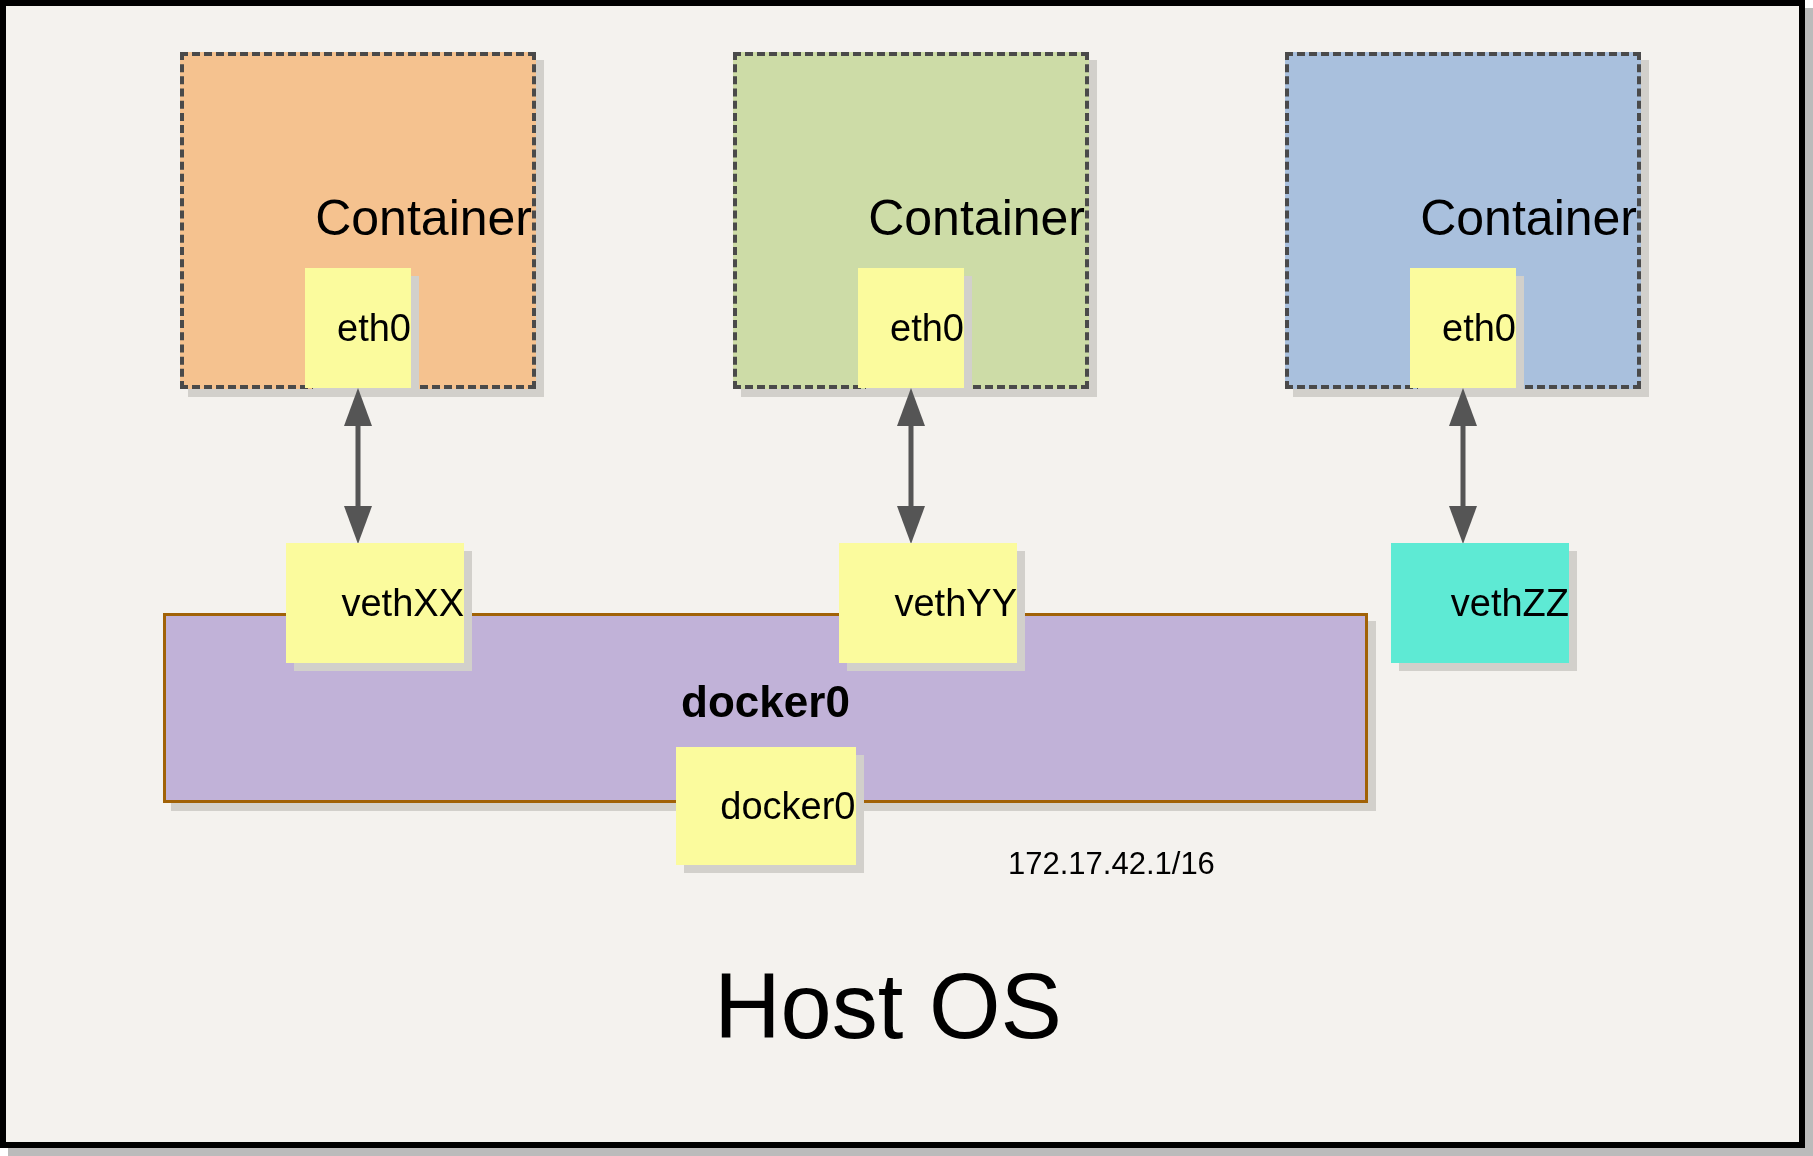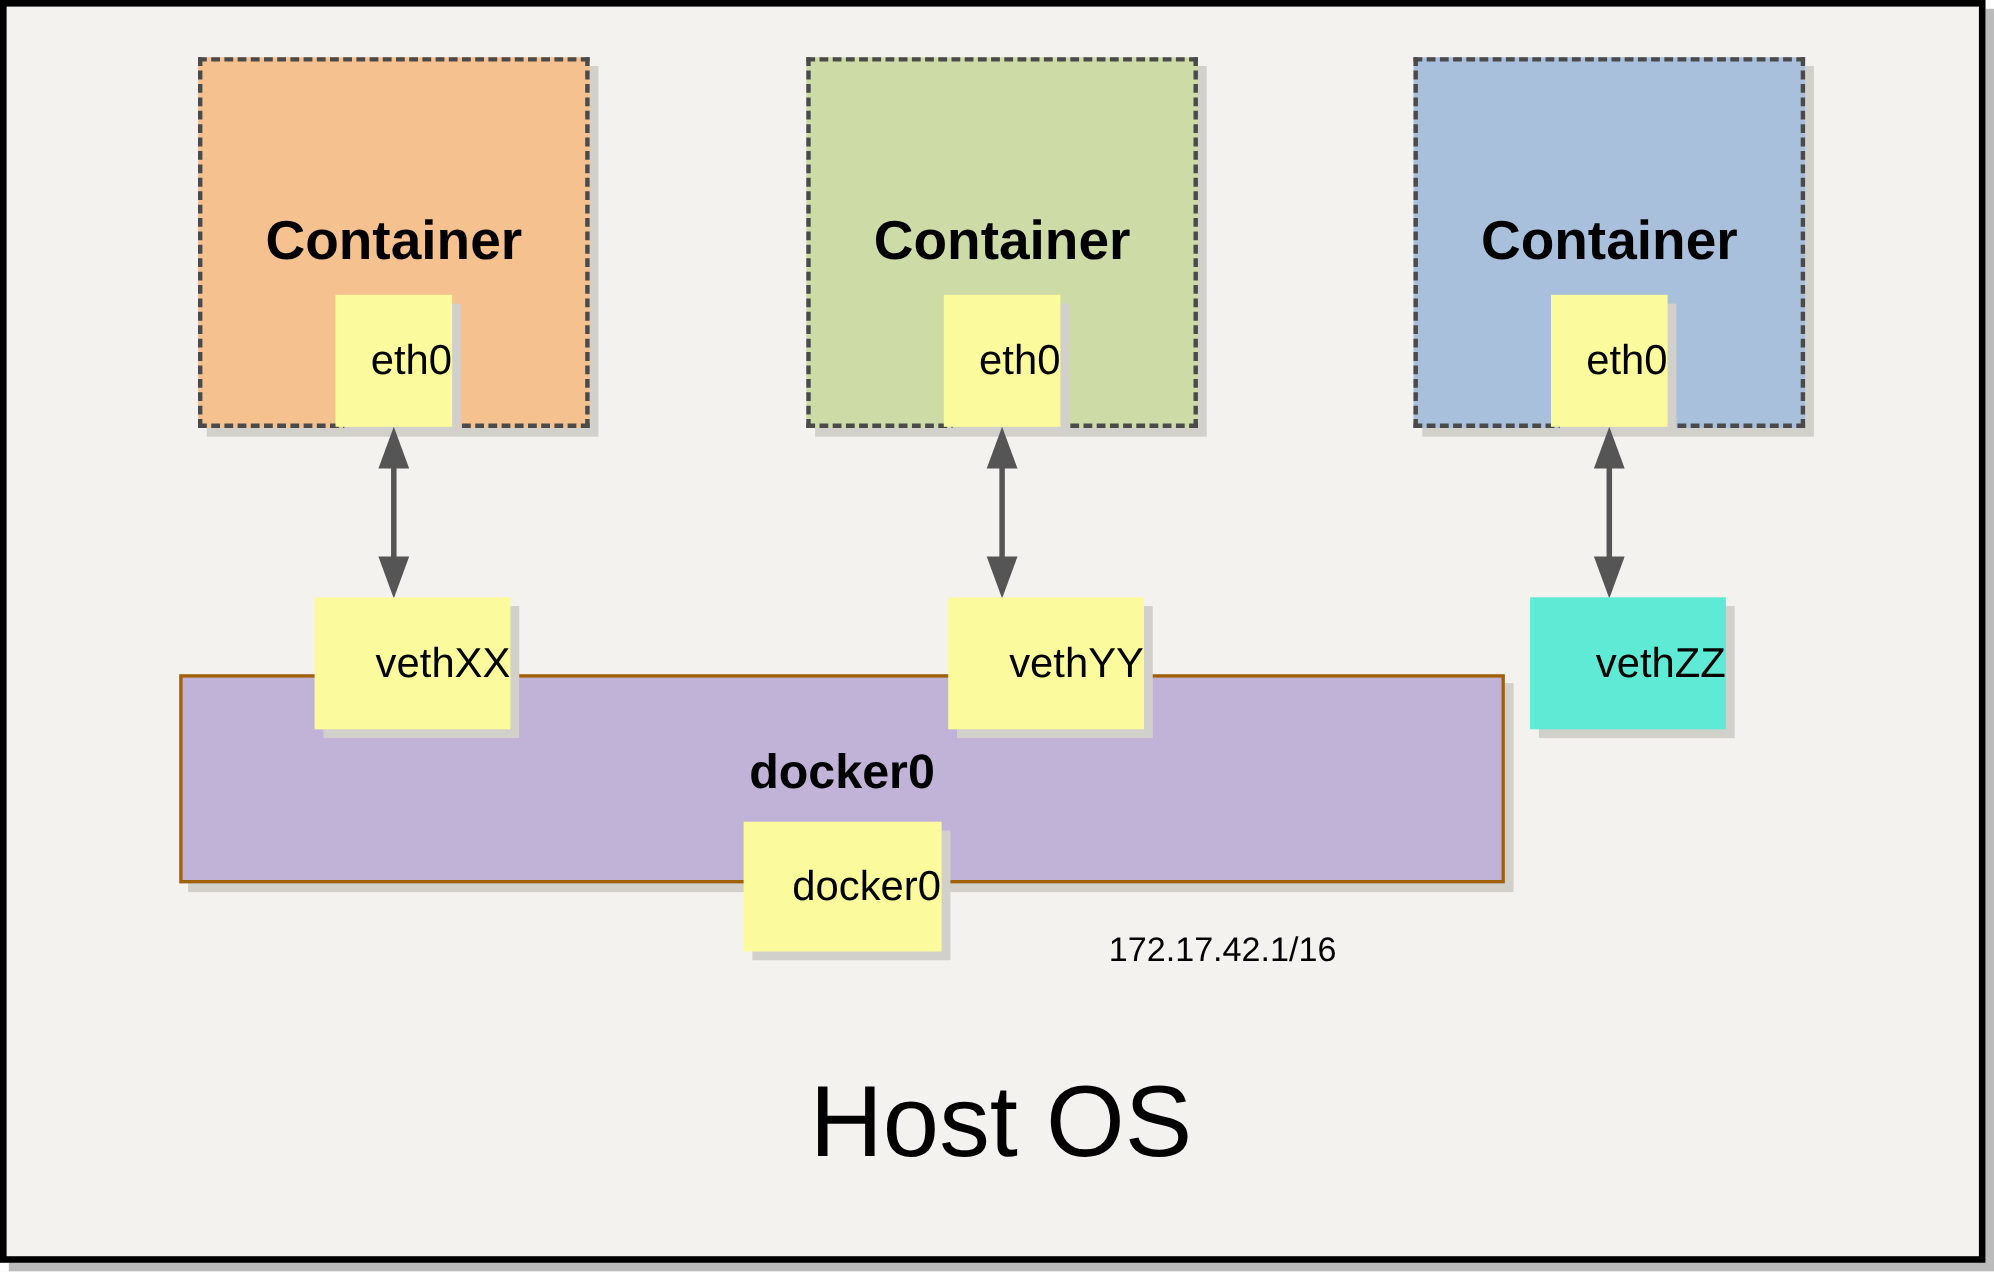--- a/index.html
+++ b/index.html
@@ -21,22 +21,22 @@
   }
   .container-box{
     position:absolute;top:52px;width:356px;height:337px;
     box-sizing:border-box;
     border:4px dashed #4A4A4A;
     box-shadow:8px 8px 0 #D2D0CB;
     z-index:1;
   }
   .container-box .container-label{
     position:absolute;left:0;right:0;top:137px;
-    text-align:center;
-    font-size:50px;font-weight:bold;line-height:50px;
+    text-align:right;
+    font-size:50px;font-weight:normal;line-height:50px;
   }
   .iface-box{
     position:absolute;
     box-sizing:border-box;
     display:flex;align-items:center;justify-content:flex-end;
     box-shadow:8px 8px 0 #D2D0CB;
     font-size:38px;line-height:38px;
   }
   .eth-box{width:106px;height:120px;top:268px;z-index:2;}
   .veth-box{width:178px;height:120px;top:543px;z-index:3;margin-left:17px;}
@@ -59,39 +59,38 @@
   .bridge-iface-box{
     left:50%;transform:translateX(-50%);
     top:131px;width:180px;height:118px;
   }
   .ip-text{
     position:absolute;left:1008px;top:842px;
     font-size:31px;line-height:44px;
     z-index:2;
   }
   .host-label{
-    position:absolute;left:910px;top:956px;
+    position:absolute;left:888px;top:956px;
     transform:translateX(-50%);
     font-size:92px;line-height:100px;
     white-space:nowrap;
     z-index:1;
-    margin-top:14px;
   }
   
   .c0.container-box{left:180px;}
   .c1.container-box{left:733px;}
   .c2.container-box{left:1285px;}
   .c0.eth-box{left:305px;}
   .c1.eth-box{left:858px;}
   .c2.eth-box{left:1410px;}
   .c0.arrow{left:341px;}
   .c1.arrow{left:894px;}
   .c2.arrow{left:1446px;}
   .c0.veth-box{left:269px;}
-  .c1.veth-box{left:845px;padding-left:40px;}
+  .c1.veth-box{left:822px;padding-left:40px;}
   .c2.veth-box{left:1374px;}
 </style>
 </head>
 <body>
 
 <div class="canvas">
 
   <div class="frame-bg" style="background-color: rgb(244, 242, 238);"></div>
 
   <div class="container-box c0" style="background-color: rgb(245, 194, 143);">

